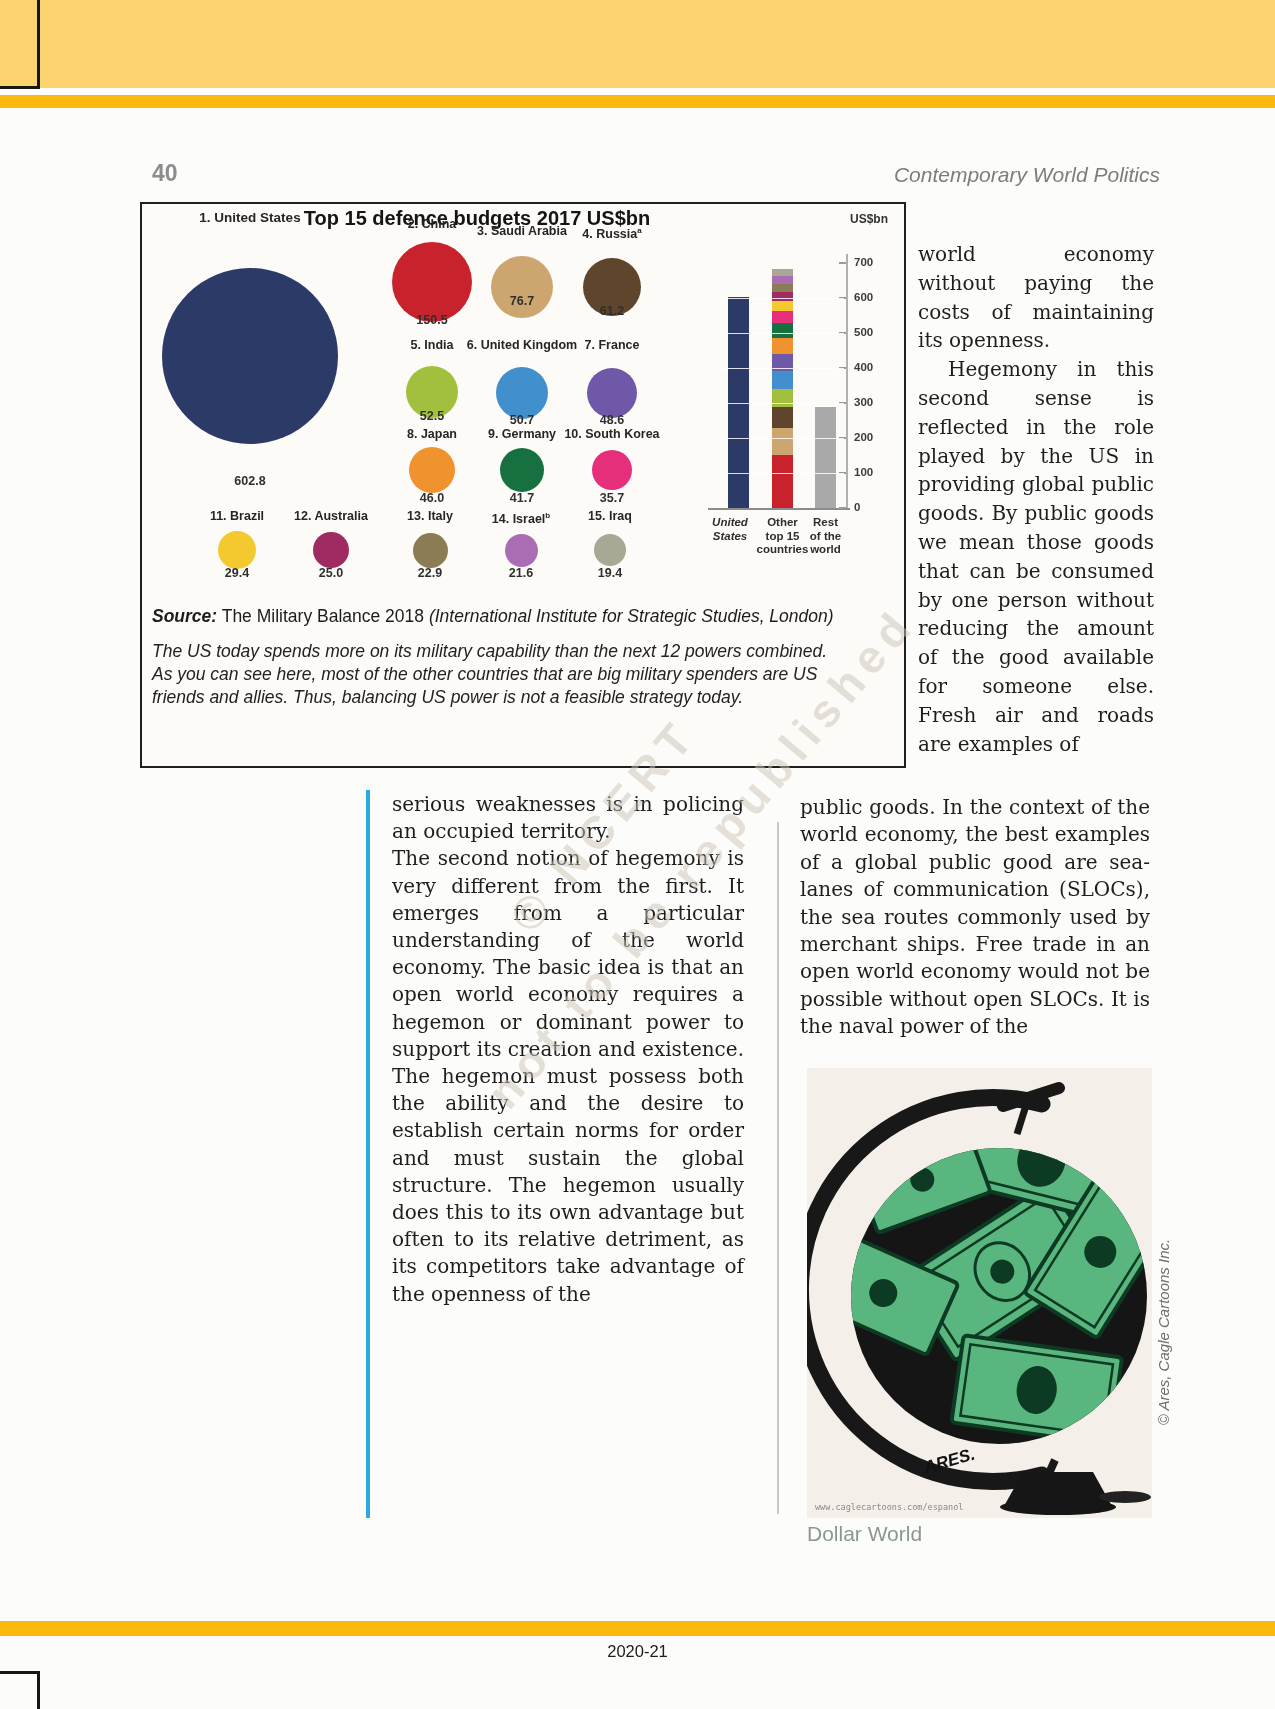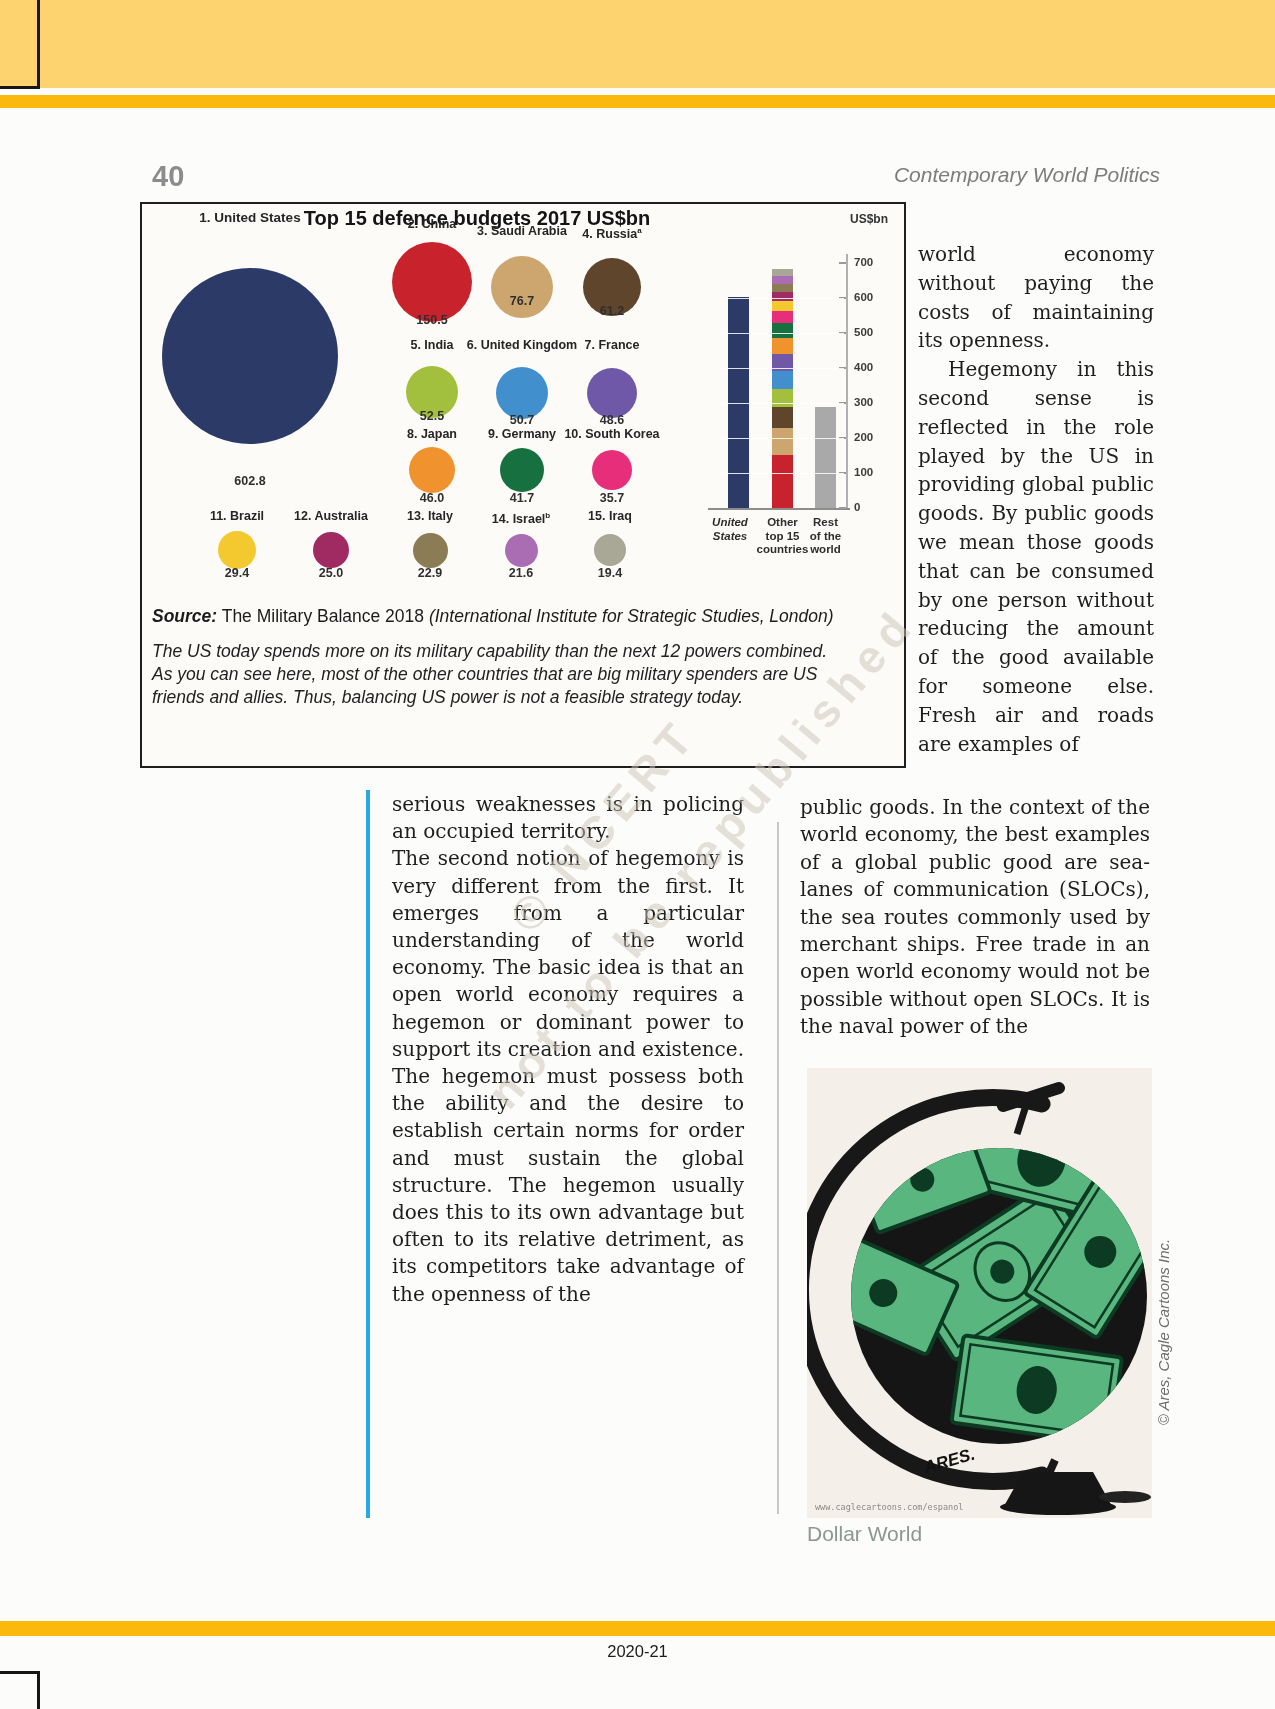--- a/index.html
+++ b/index.html
@@ -11,21 +11,21 @@
     position:relative; width:1275px; height:1709px; background:#fcfcfa;
     font-family:"Liberation Sans", sans-serif; overflow:hidden;
   }
   
   .top-band{position:absolute;left:0;top:0;width:1275px;height:88px;background:var(--band);}
   .top-strip{position:absolute;left:0;top:95px;width:1275px;height:13px;background:var(--strip);}
   .bottom-strip{position:absolute;left:0;top:1621px;width:1275px;height:15px;background:var(--strip);}
   .cropmark-tl{position:absolute;left:0;top:0;width:37px;height:86px;border-right:3px solid #161616;border-bottom:3px solid #161616;}
   .cropmark-bl{position:absolute;left:0;top:1671px;width:37px;height:38px;border-right:3px solid #161616;border-top:3px solid #161616;}
   
-  .page-num{position:absolute;left:152px;top:160px;font-size:29px;font-weight:bold;color:#8c8c8c;}
+  .page-num{position:absolute;left:152px;top:160px;font-size:23px;font-weight:bold;color:#8c8c8c;}
   .header-title{position:absolute;right:115px;top:163px;font-size:21px;font-style:italic;color:#7c7c7c;}
   .footer-year{position:absolute;left:0;top:1642px;width:1275px;text-align:center;font-size:16.5px;color:#1c1c1c;}
   
   .figure{position:absolute;left:140px;top:202px;width:762px;height:562px;border:2px solid #1f1f1f;background:#fcfbf8;z-index:1;}
   .fig-inner{position:absolute;inset:0;}
   .fig-title{position:absolute;left:120px;top:3px;width:430px;text-align:center;font-size:20px;font-weight:bold;color:#141414;}
   .bubble-label{position:absolute;width:140px;text-align:center;font-size:12.5px;font-weight:bold;color:#262626;line-height:14px;}
   .bubble-label.big{font-size:13.5px;}
   .bubble-label sup{font-size:8px;}
   .bubble{position:absolute;border-radius:50%;}

